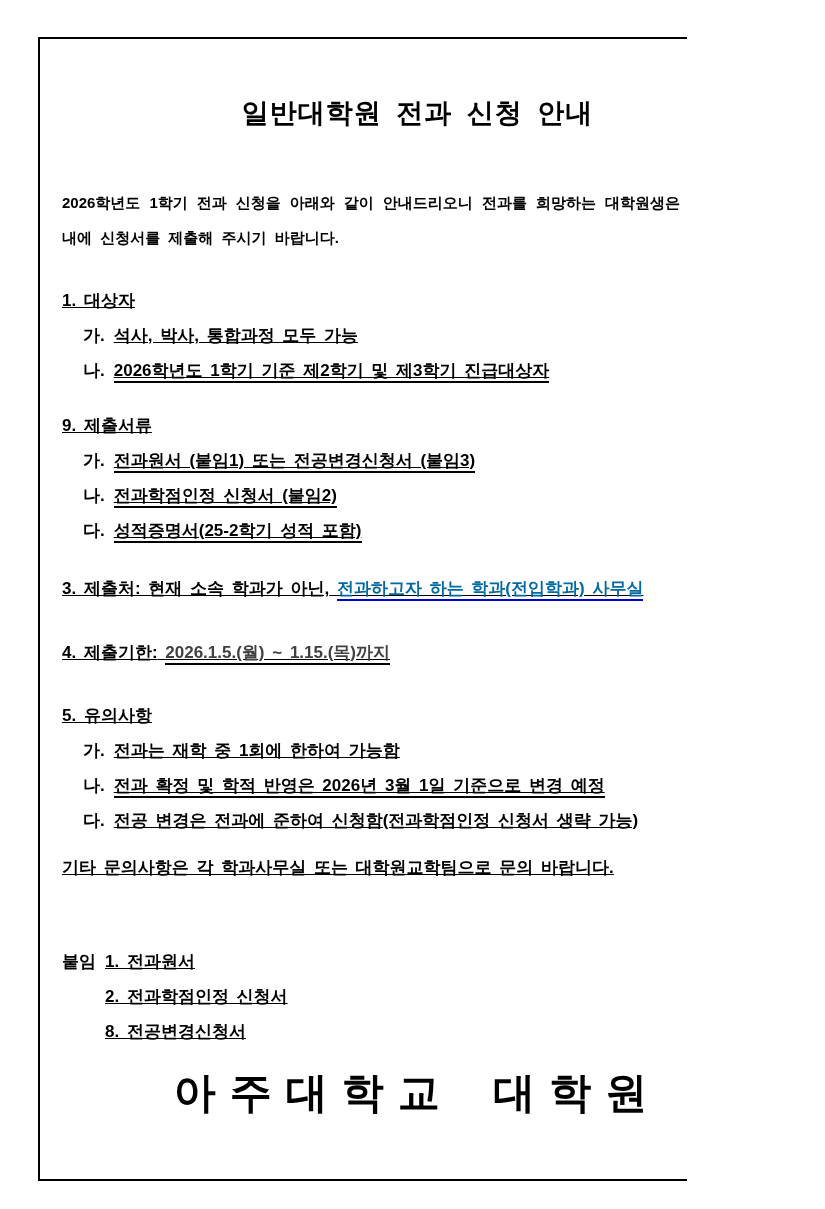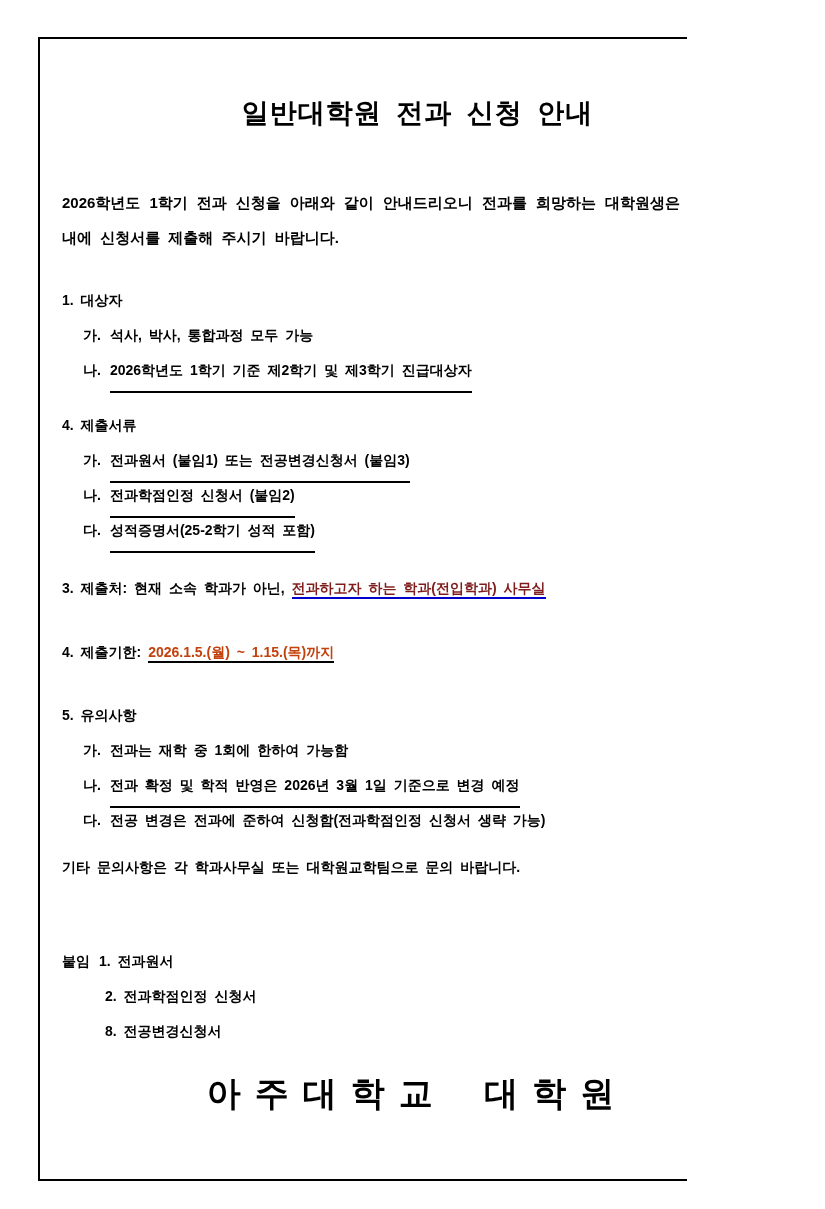--- a/index.html
+++ b/index.html
@@ -41,61 +41,62 @@
   .intro {
     margin: 54px 0 16px 0;
     font-size: 15px;
     line-height: 35px;
     font-weight: 700;
     text-align: justify;
     word-break: break-all;
     word-spacing: 4px;
   }
   .line {
-    font-size: 14px;
+    font-size: 17px;
     line-height: 35px;
     font-weight: 700;
     word-spacing: 3px;
+    text-decoration: underline;
   }
   .sub {
     padding-left: 21px;
   }
   .marker {
     display: inline-block;
     padding-right: 9px;
   }
   .em {
     font-weight: 800;
     border-bottom: 2px solid #000000;
-    padding-bottom: 13px;
+    padding-bottom: 1px;
   }
   .em-blue {
-    color: #7f1d1d;
+    color: #0369a1;
     font-weight: 800;
     border-bottom: 2px solid #0000cc;
     padding-bottom: 1px;
   }
   .em-red {
-    color: #c2410c;
+    color: #404040;
     font-weight: 800;
     border-bottom: 2px solid #000000;
     padding-bottom: 1px;
   }
   .sec1 { margin-top: 28px; }
   .sec2 { margin-top: 20px; }
   .sec3 { margin-top: 23px; }
   .sec4 { margin-top: 29px; }
   .sec5 { margin-top: 28px; }
   .contact { margin-top: 12px; }
   .attachments { margin-top: 59px; }
   .attach-item-indent { padding-left: 43px; }
   .attach-label { display: inline-block; padding-right: 9px; }
   .footer {
     margin-top: 25px;
-    font-size: 34px;
+    font-size: 42px;
     line-height: 38px;
     font-weight: 800;
     text-align: center;
     letter-spacing: 14px;
     word-spacing: 14px;
     white-space: nowrap;
   }
 </style>
 </head>
 <body>
@@ -112,21 +113,21 @@
         <div class="line">1. 대상자</div>
         <div class="line sub">
           <span class="marker">가.</span><span>석사, 박사, 통합과정 모두 가능</span>
         </div>
         <div class="line sub">
           <span class="marker">나.</span><span class="em">2026학년도 1학기 기준 제2학기 및 제3학기 진급대상자</span>
         </div>
       </div>
 
       <div class="sec2">
-        <div class="line">4. 제출서류</div>
+        <div class="line">9. 제출서류</div>
         <div class="line sub">
           <span class="marker">가.</span><span class="em">전과원서 (붙임1) 또는 전공변경신청서 (붙임3)</span>
         </div>
         <div class="line sub">
           <span class="marker">나.</span><span class="em">전과학점인정 신청서 (붙임2)</span>
         </div>
         <div class="line sub">
           <span class="marker">다.</span><span class="em">성적증명서(25-2학기 성적 포함)</span>
         </div>
       </div>

